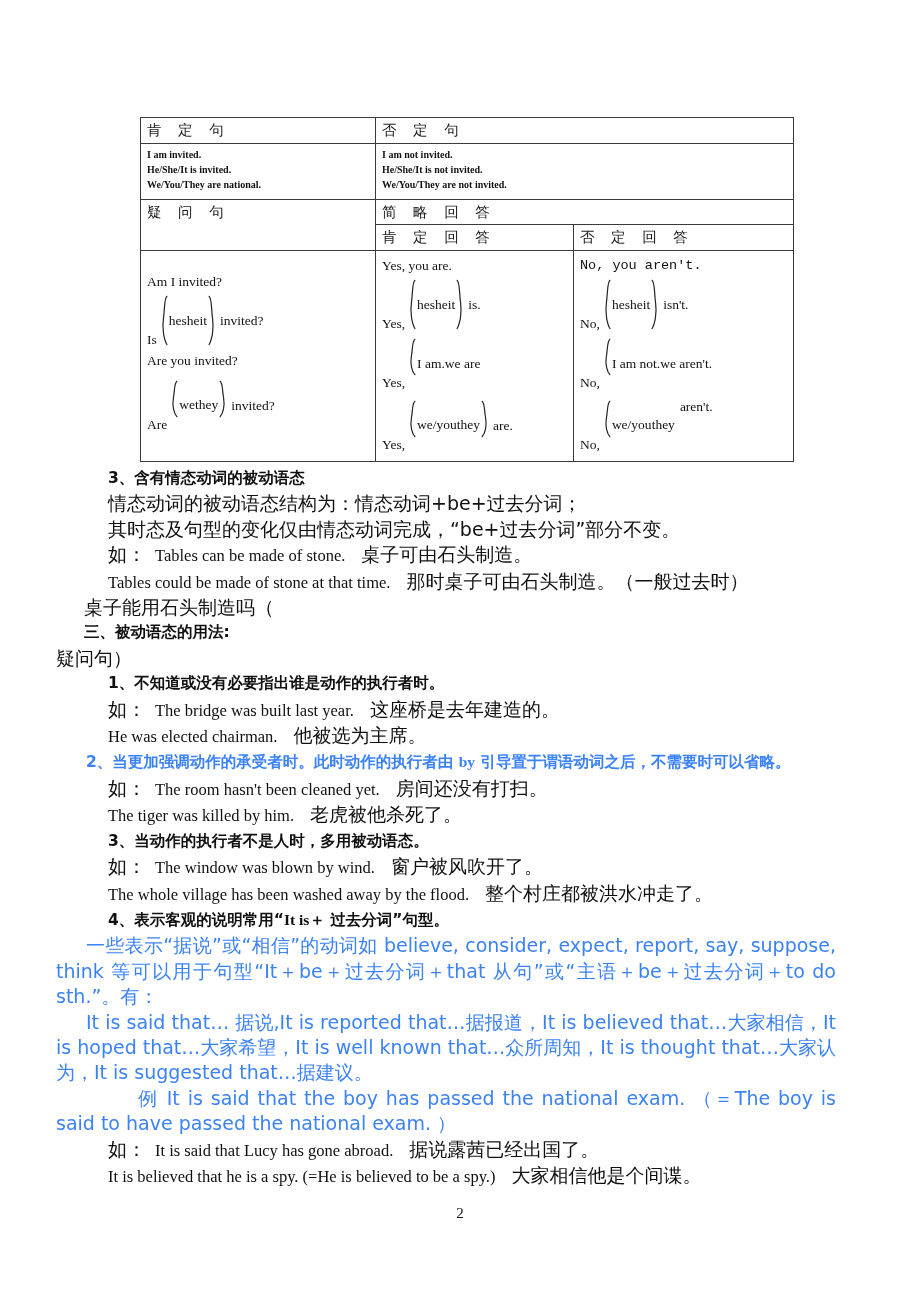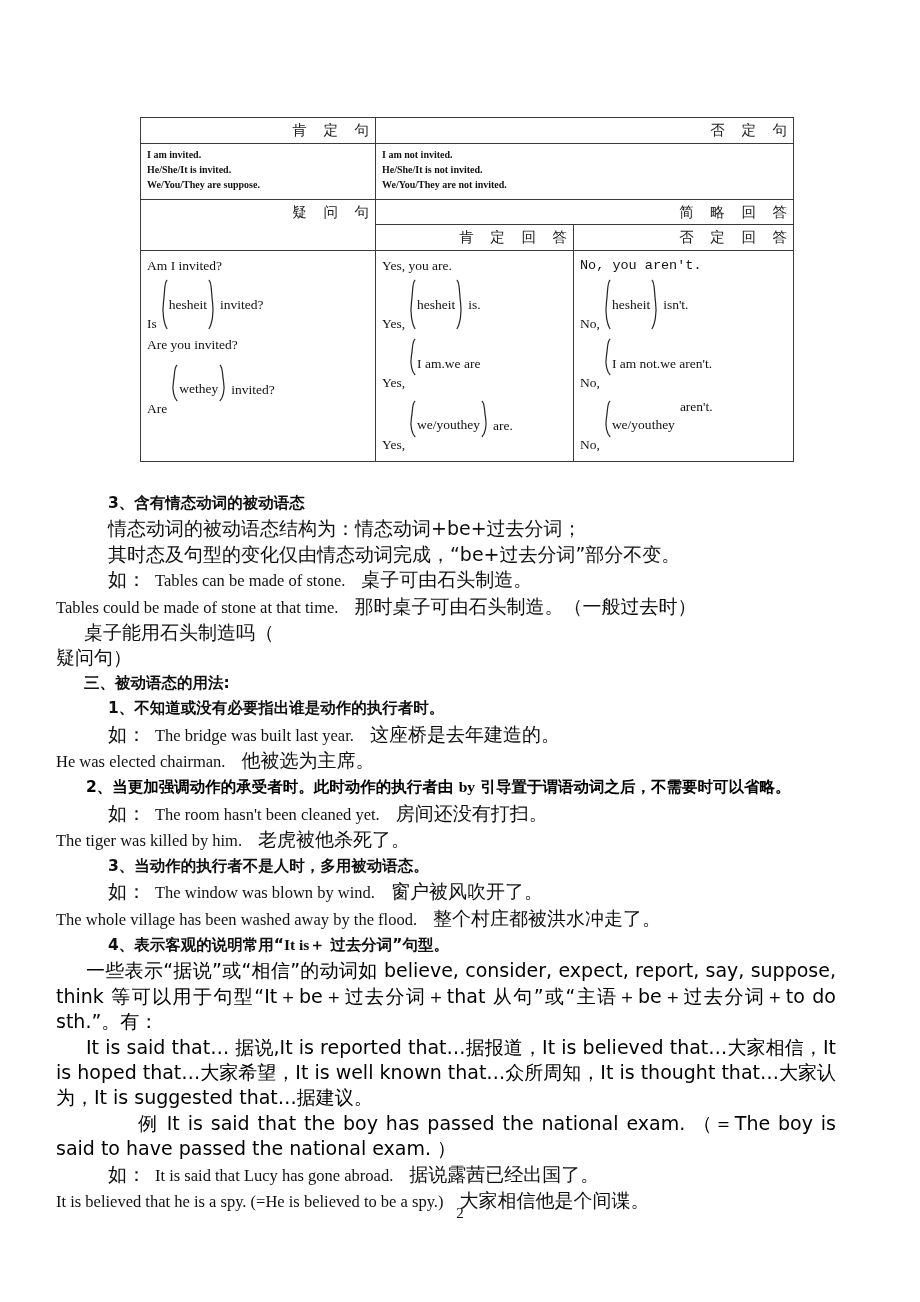--- a/index.html
+++ b/index.html
@@ -29,21 +29,21 @@
     table-layout: fixed;
     font-size: 13.5px;
     line-height: 1.0;
   }
   table.grammar td {
     border: 1px solid #3a3a3a;
     padding: 0;
     vertical-align: top;
   }
   .cn-head {
-    text-align: right;
+    text-align: left;
     font-family: "DejaVu Sans", sans-serif;
     font-size: 14.5px;
     letter-spacing: 6px;
     padding: 5px 0 5px 6px !important;
     font-weight: 500;
     color: #1a1a1a;
   }
   .sent-cell { padding: 4px 0 6px 6px !important; }
   .sent-cell .ln {
     display: block;
@@ -78,40 +78,40 @@
     line-height: 1.16;
     padding: 0 1px;
   }
   .stack .it { display: block; white-space: nowrap; }
   .stack.lft { align-items: flex-start; }
 
   
   .body-text {
     position: absolute;
     left: 0;
-    top: 491px;
+    top: 466px;
     width: 920px;
   }
   .ln-row {
     font-size: 16.5px;
     line-height: 25.4px;
     white-space: nowrap;
     padding: 0;
     color: #101010;
   }
   .ln-wrap {
     font-size: 16.5px;
     line-height: 25.4px;
     white-space: normal;
-    color: #000000;
+    color: #3b82f6;
   }
   .i0  { margin-left: 56px; }
   .i1  { margin-left: 84px; }
   .i2  { margin-left: 108px; }
-  .i3  { margin-left: 56px; }
+  .i3  { margin-left: 108px; }
   .b   { font-weight: bold; }
   .cn  { font-family: "DejaVu Sans", sans-serif; font-size: 19px; }
   .cnb { font-family: "DejaVu Sans", sans-serif; font-size: 15.5px; font-weight: bold; }
   .gap { display: inline-block; width: 16px; }
   .gap-s { display: inline-block; width: 9px; }
 
   .para {
     margin-left: 56px;
     width: 780px;
     text-align: justify;
@@ -146,42 +146,42 @@
       <tbody>
           <tr>
         <td class="cn-head">肯 定 句</td>
         <td class="cn-head" colspan="2">否 定 句</td>
       </tr>
 
       <tr>
         <td class="sent-cell">
           <span class="ln">I am invited.</span>
           <span class="ln">He/She/It is invited.</span>
-          <span class="ln">We/You/They are suppose.</span>
+          <span class="ln">We/You/They are national.</span>
         </td>
         <td class="sent-cell" colspan="2">
           <span class="ln">I am not invited.</span>
           <span class="ln">He/She/It is not invited.</span>
           <span class="ln">We/You/They are not invited.</span>
         </td>
       </tr>
 
       <tr>
         <td class="cn-head" rowspan="2" style="vertical-align:top;">疑 问 句</td>
         <td class="cn-head" colspan="2">简 略 回 答</td>
       </tr>
       <tr>
         <td class="cn-head">肯 定 回 答</td>
         <td class="cn-head">否 定 回 答</td>
       </tr>
 
       <tr>
 
         <td class="qa-cell">
-          <div class="ln" style="padding:3px 0 7px 0;">Am I invited?</div>
+          <div class="ln" style="padding:3px 0 7px 0;margin-top:16px;">Am I invited?</div>
 
           <div style="padding:0 0 7px 0;">
             <span class="grp">
               <span class="lead">Is</span>
               <span class="brace">
                 <svg width="8" height="52" viewBox="0 0 8 52">
                       <path d="M7.2 1 C4 3, 5 12, 3.4 24 C2 34, 4 45, 7.2 50" fill="none" stroke="#222" stroke-width="1.2"></path>
                     </svg>
               </span>
               <span class="stack">
@@ -350,23 +350,23 @@
     <div class="ln-row i2 cnb">3、含有情态动词的被动语态</div>
     <div class="ln-row i2 cn">情态动词的被动语态结构为：情态动词+be+过去分词；</div>
     <div class="ln-row i2 cn">其时态及句型的变化仅由情态动词完成，“be+过去分词”部分不变。</div>
     <div class="ln-row i2">
       <span class="cn">如：</span><span class="gap-s"></span><span>Tables can be made of stone.</span><span class="gap"></span><span class="cn">桌子可由石头制造。</span>
     </div>
     <div class="ln-row i3">
       <span>Tables could be made of stone at that time.</span><span class="gap"></span><span class="cn">那时桌子可由石头制造。（一般过去时）</span>
     </div>
     <div class="ln-row i1 cn">桌子能用石头制造吗（</div>
+    <div class="ln-row i1 cnb">三、被动语态的用法:</div>
+
     <div class="ln-row i0 cn">疑问句）</div>
-
-    <div class="ln-row i1 cnb">三、被动语态的用法:</div>
 
     <div class="ln-row i2 cnb">1、不知道或没有必要指出谁是动作的执行者时。</div>
     <div class="ln-row i2">
       <span class="cn">如：</span><span class="gap-s"></span><span>The bridge was built last year.</span><span class="gap"></span><span class="cn">这座桥是去年建造的。</span>
     </div>
     <div class="ln-row i3">
       <span>He was elected chairman.</span><span class="gap"></span><span class="cn">他被选为主席。</span>
     </div>
 
     <div class="ln-wrap para para-ind cnb"><span>2、当更加强调动作的承受者时。此时动作的执行者由 </span><span class="b" style="font-family:'Liberation Serif',serif;">by</span><span> 引导置于谓语动词之后，不需要时可以省略。</span></div>

